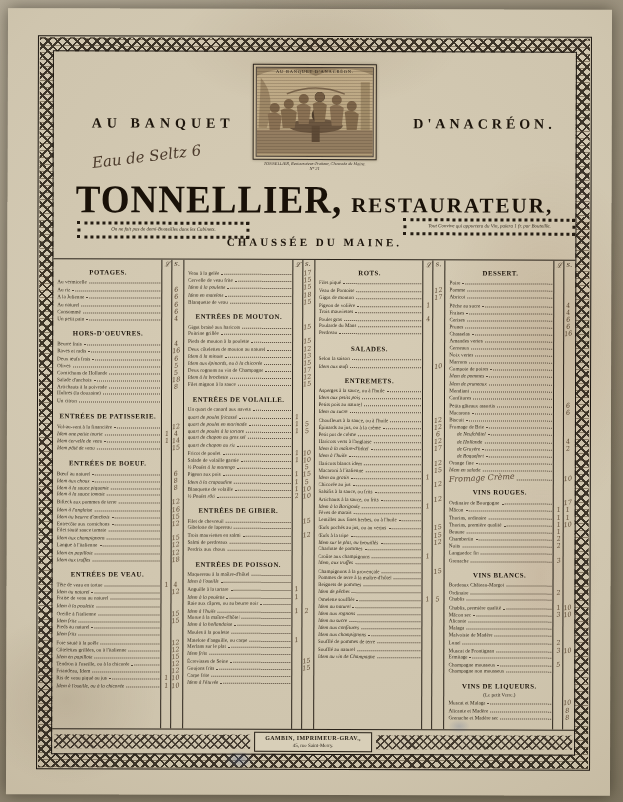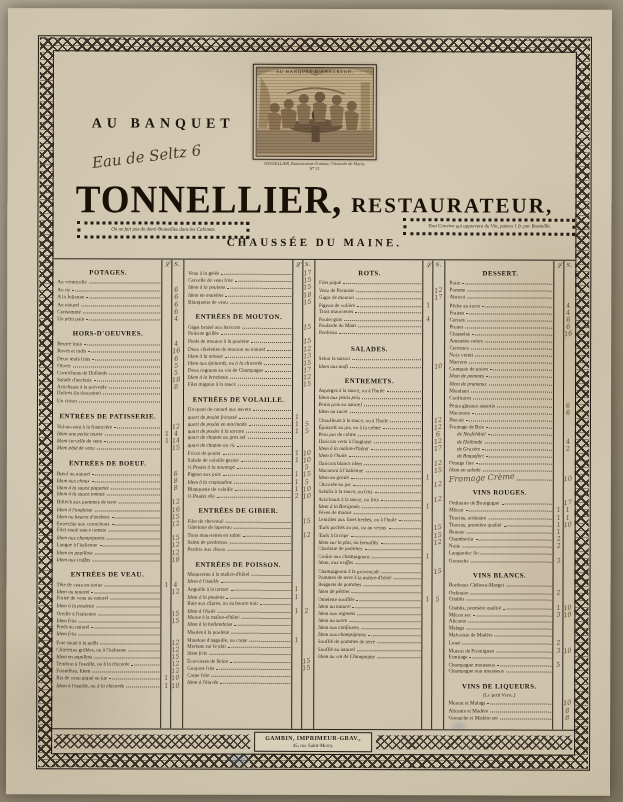--- a/index.html
+++ b/index.html
@@ -80,20 +80,21 @@
 </head>
 <body>
 
 <div id="stage">
   <div class="sheet">
     <div class="frame">
       <div class="inner">
 
         <div class="hdr">
           <span class="ht htl">AU BANQUET</span>
+          <span class="ht htr">D'ANACRÉON.</span>
           <span class="hw1">Eau de Seltz 6</span>
 
           <div class="engr">
             <div class="eframe">
               <div class="escene">
                 <div class="ecap">AU BANQUET D'ANACRÉON.</div>
                 <svg width="118" height="86" viewBox="0 0 118 86" style="position:absolute;inset:0;">
                   <path d="M0 8 Q30 -6 59 8 Q88 -6 118 8 L118 0 L0 0 Z" fill="#8f7a5c" opacity=".7"></path>
                   <path d="M4 10 Q20 28 10 60 L2 60 Z" fill="#96805f" opacity=".8"></path>
                   <rect x="104" y="14" width="9" height="48" fill="#9a8462" opacity=".8"></rect>

